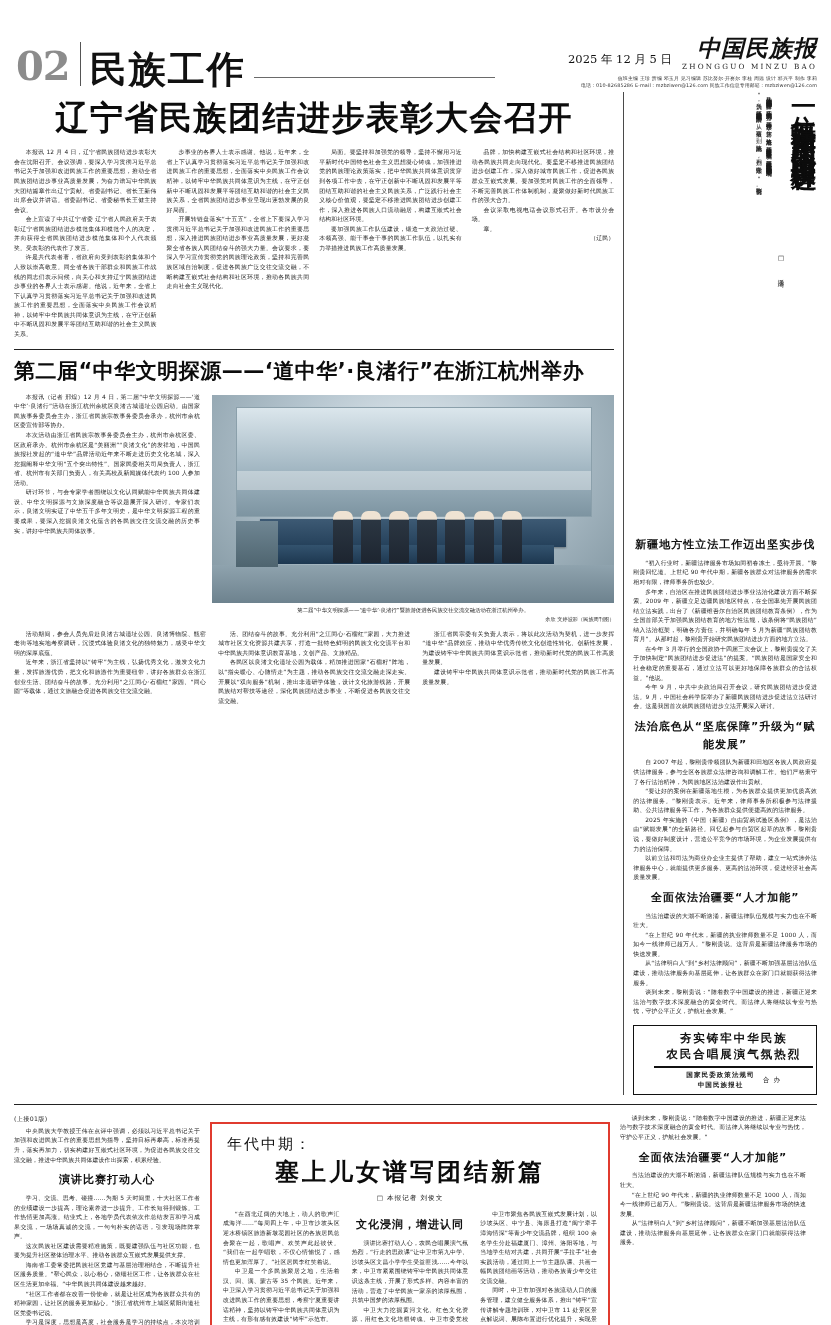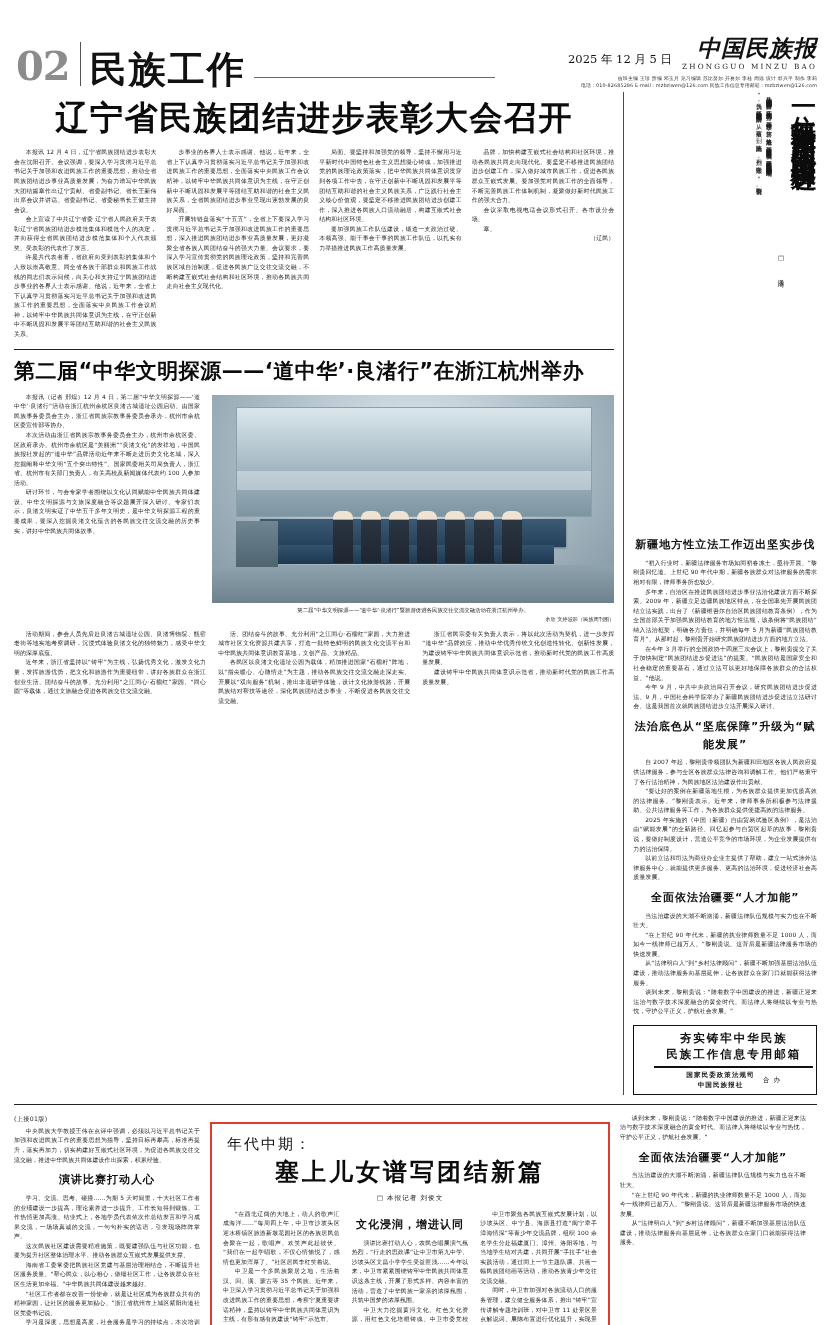--- a/index.html
+++ b/index.html
@@ -314,21 +314,21 @@
         <div class="sub-h">全面依法治疆要“人才加能”</div>
         <p>当法治建设的大潮不断汹涌，新疆法律队伍规模与实力也在不断壮大。</p>
         <p>“在上世纪 90 年代末，新疆的执业律师数量不足 1000 人，而如今一线律师已超万人。”黎刚贵说。这背后是新疆法律服务市场的快速发展。</p>
         <p>从“法律明白人”到“乡村法律顾问”，新疆不断加强基层法治队伍建设，推动法律服务向基层延伸，让各族群众在家门口就能获得法律服务。</p>
         <p>谈到未来，黎刚贵说：“随着数字中国建设的推进，新疆正迎来法治与数字技术深度融合的黄金时代。而法律人将继续以专业与热忱，守护公平正义，护航社会发展。”</p>
       </div>
 
       <div class="ad-seal">
         <div class="ad-box">
           <div class="ad-line">夯实铸牢中华民族</div>
-          <div class="ad-line">民族工作信息专用邮箱</div>
+          <div class="ad-line">农民合唱展演气氛热烈</div>
           <hr class="ad-rule">
           <div class="ad-foot">
             <div class="ad-foot-l">
               <div>国家民委政策法规司</div>
               <div>中国民族报社</div>
             </div>
             <div class="ad-foot-r">合 办</div>
           </div>
         </div>
       </div>

